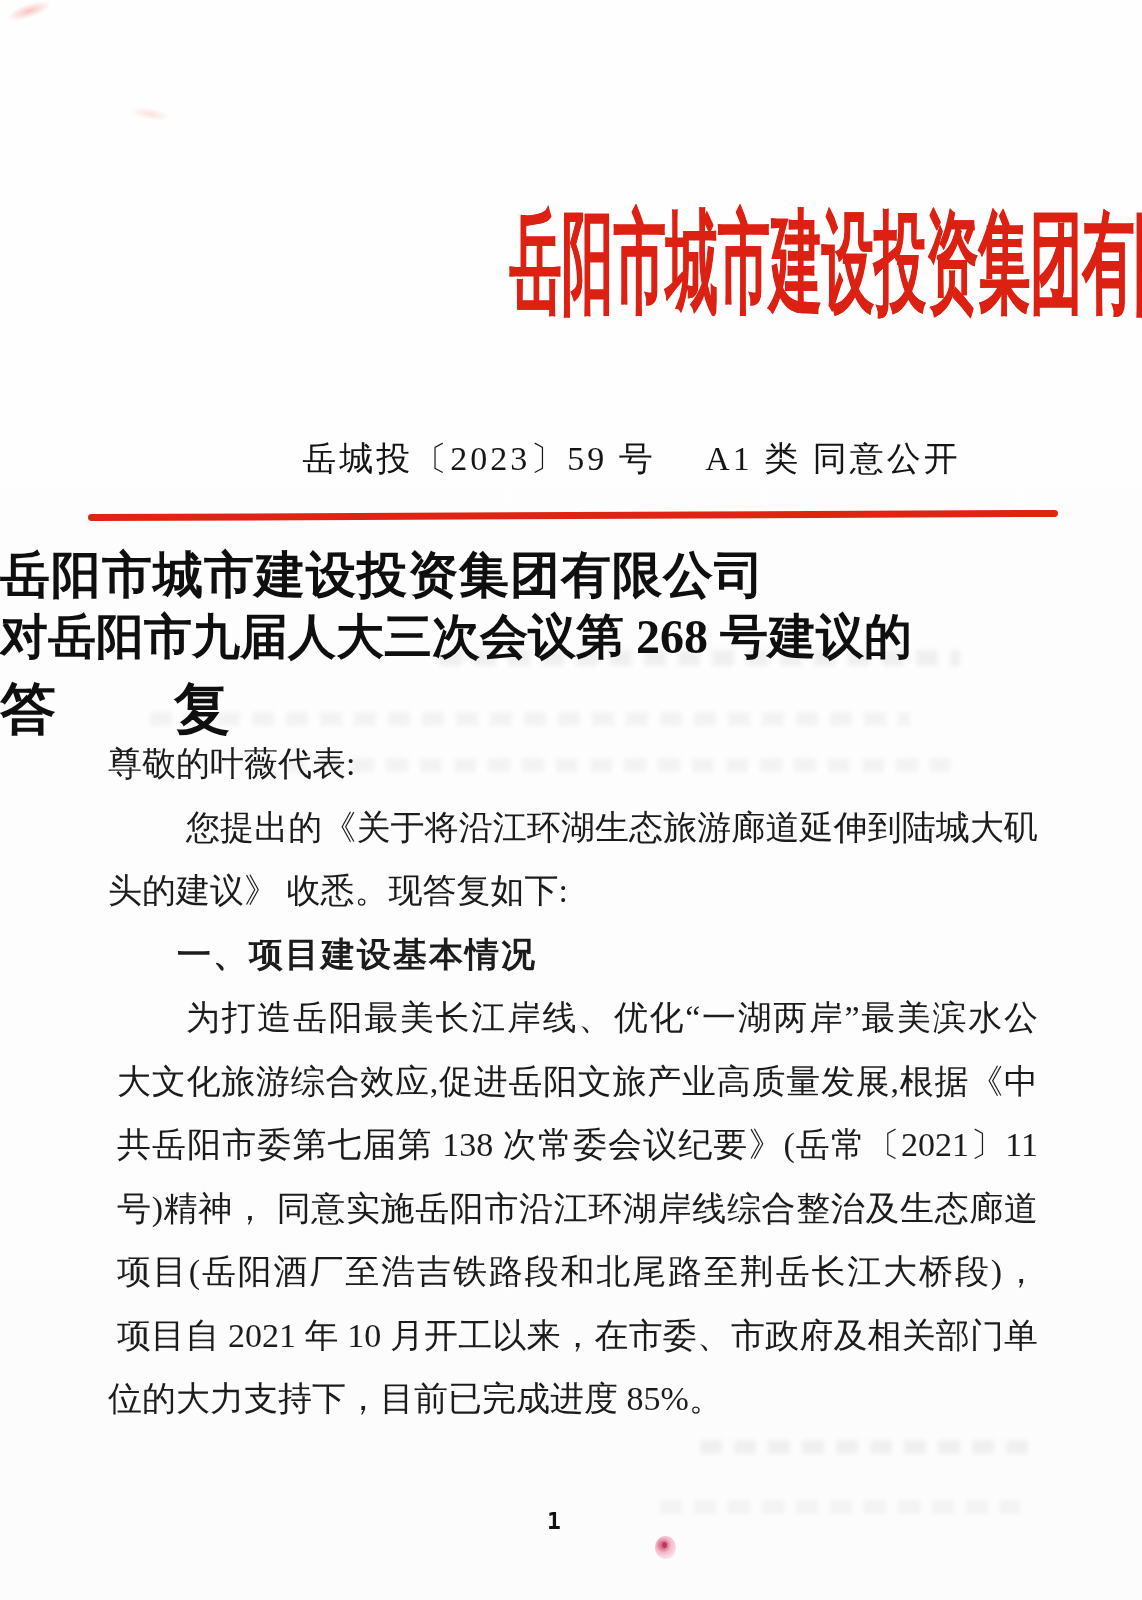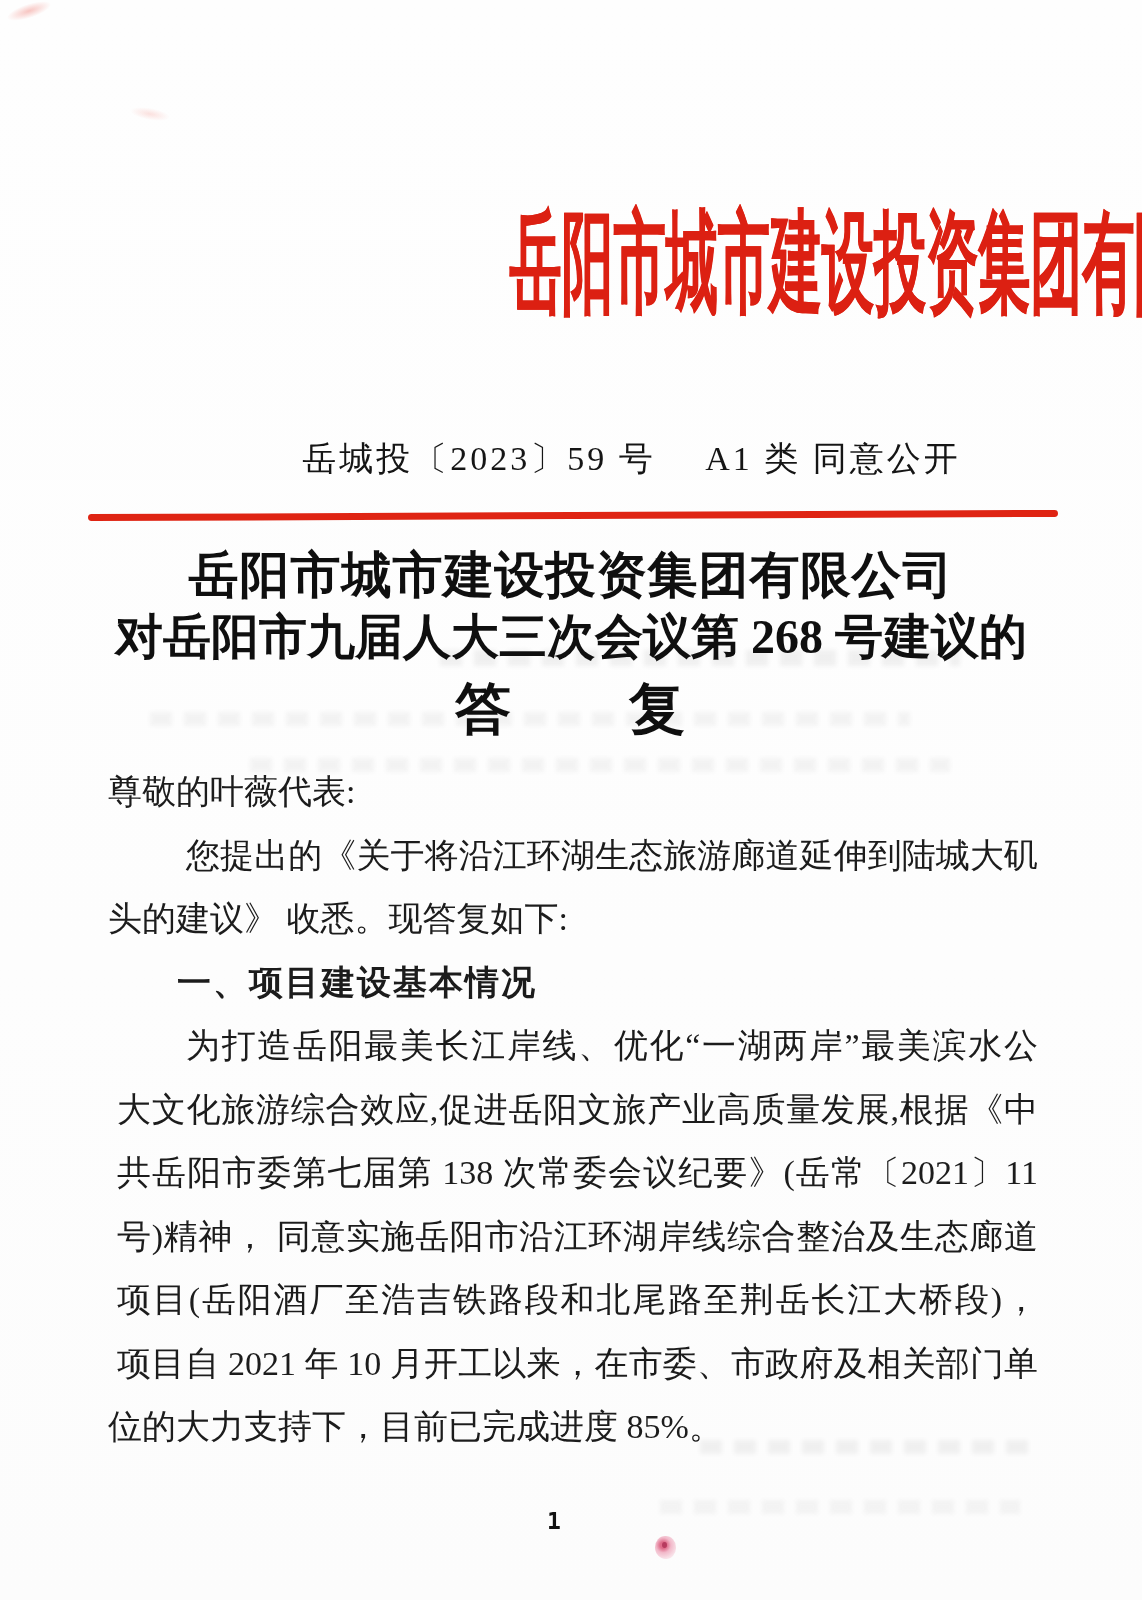--- a/index.html
+++ b/index.html
@@ -78,32 +78,31 @@
   .red-rule{
     position:absolute; left:88px; top:512px; width:970px; height:7px;
     background: var(--red-line);
     border-radius: 4px;
     transform: rotate(-0.25deg);
   }
 
   
   .doc-title{
     position:absolute; left:0; top:544px; width:1142px;
-    text-align:center;
     font-family: var(--serif);
     font-weight: bold;
     color:#0f0f0f;
   }
   .doc-title .t1{ font-size:50px; line-height:62px; letter-spacing:1px; }
   .doc-title .t2{ font-size:48px; line-height:62px; letter-spacing:0px; }
   .doc-title .t3{ font-size:56px; line-height:70px; margin-top:6px; letter-spacing:2px;}
 
   
   .body-text{
-    position:absolute; left:108px; top:760px; width:930px;
+    position:absolute; left:108px; top:732px; width:930px;
     font-family: var(--serif);
     font-size: 34px;
     color: var(--ink);
   }
   .line{ height:63.5px; line-height:63.5px; white-space:nowrap; }
   .line.wrapfill{ white-space:normal; text-align:justify; text-align-last:justify;margin-left:9px; }
   .line.indent{ text-indent:69px; }
   .line.hei{ font-family: var(--sans); font-weight:bold; letter-spacing:2px; }
 
   

